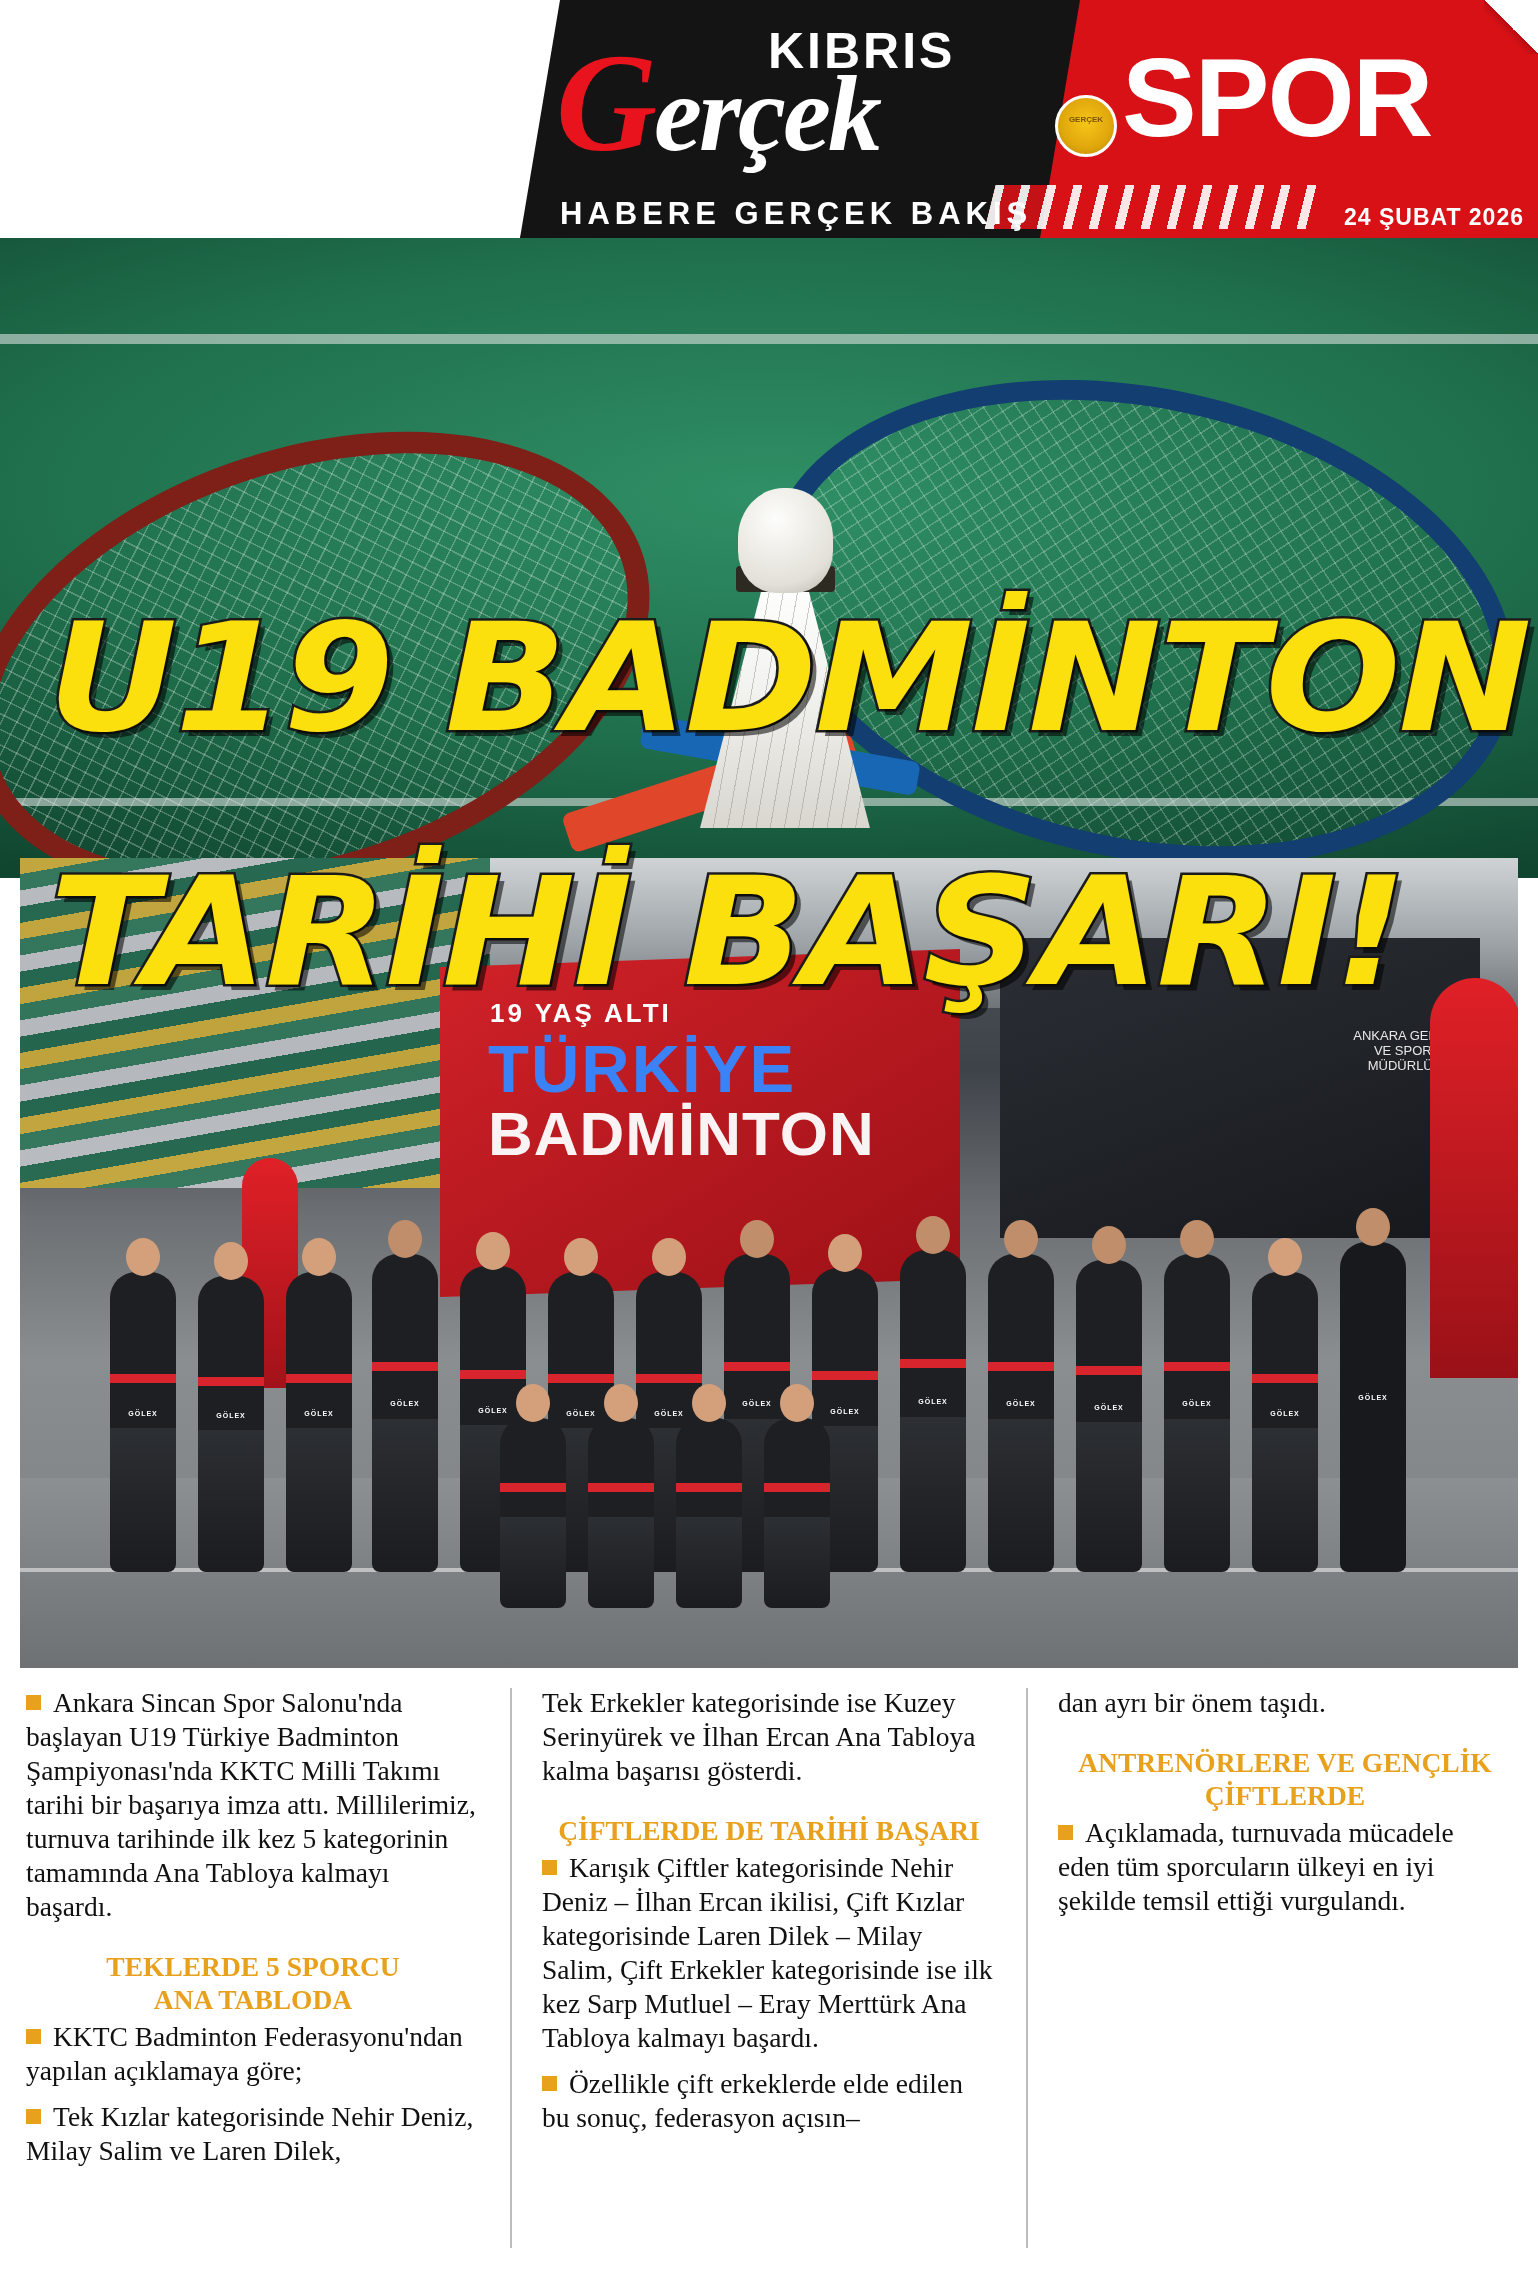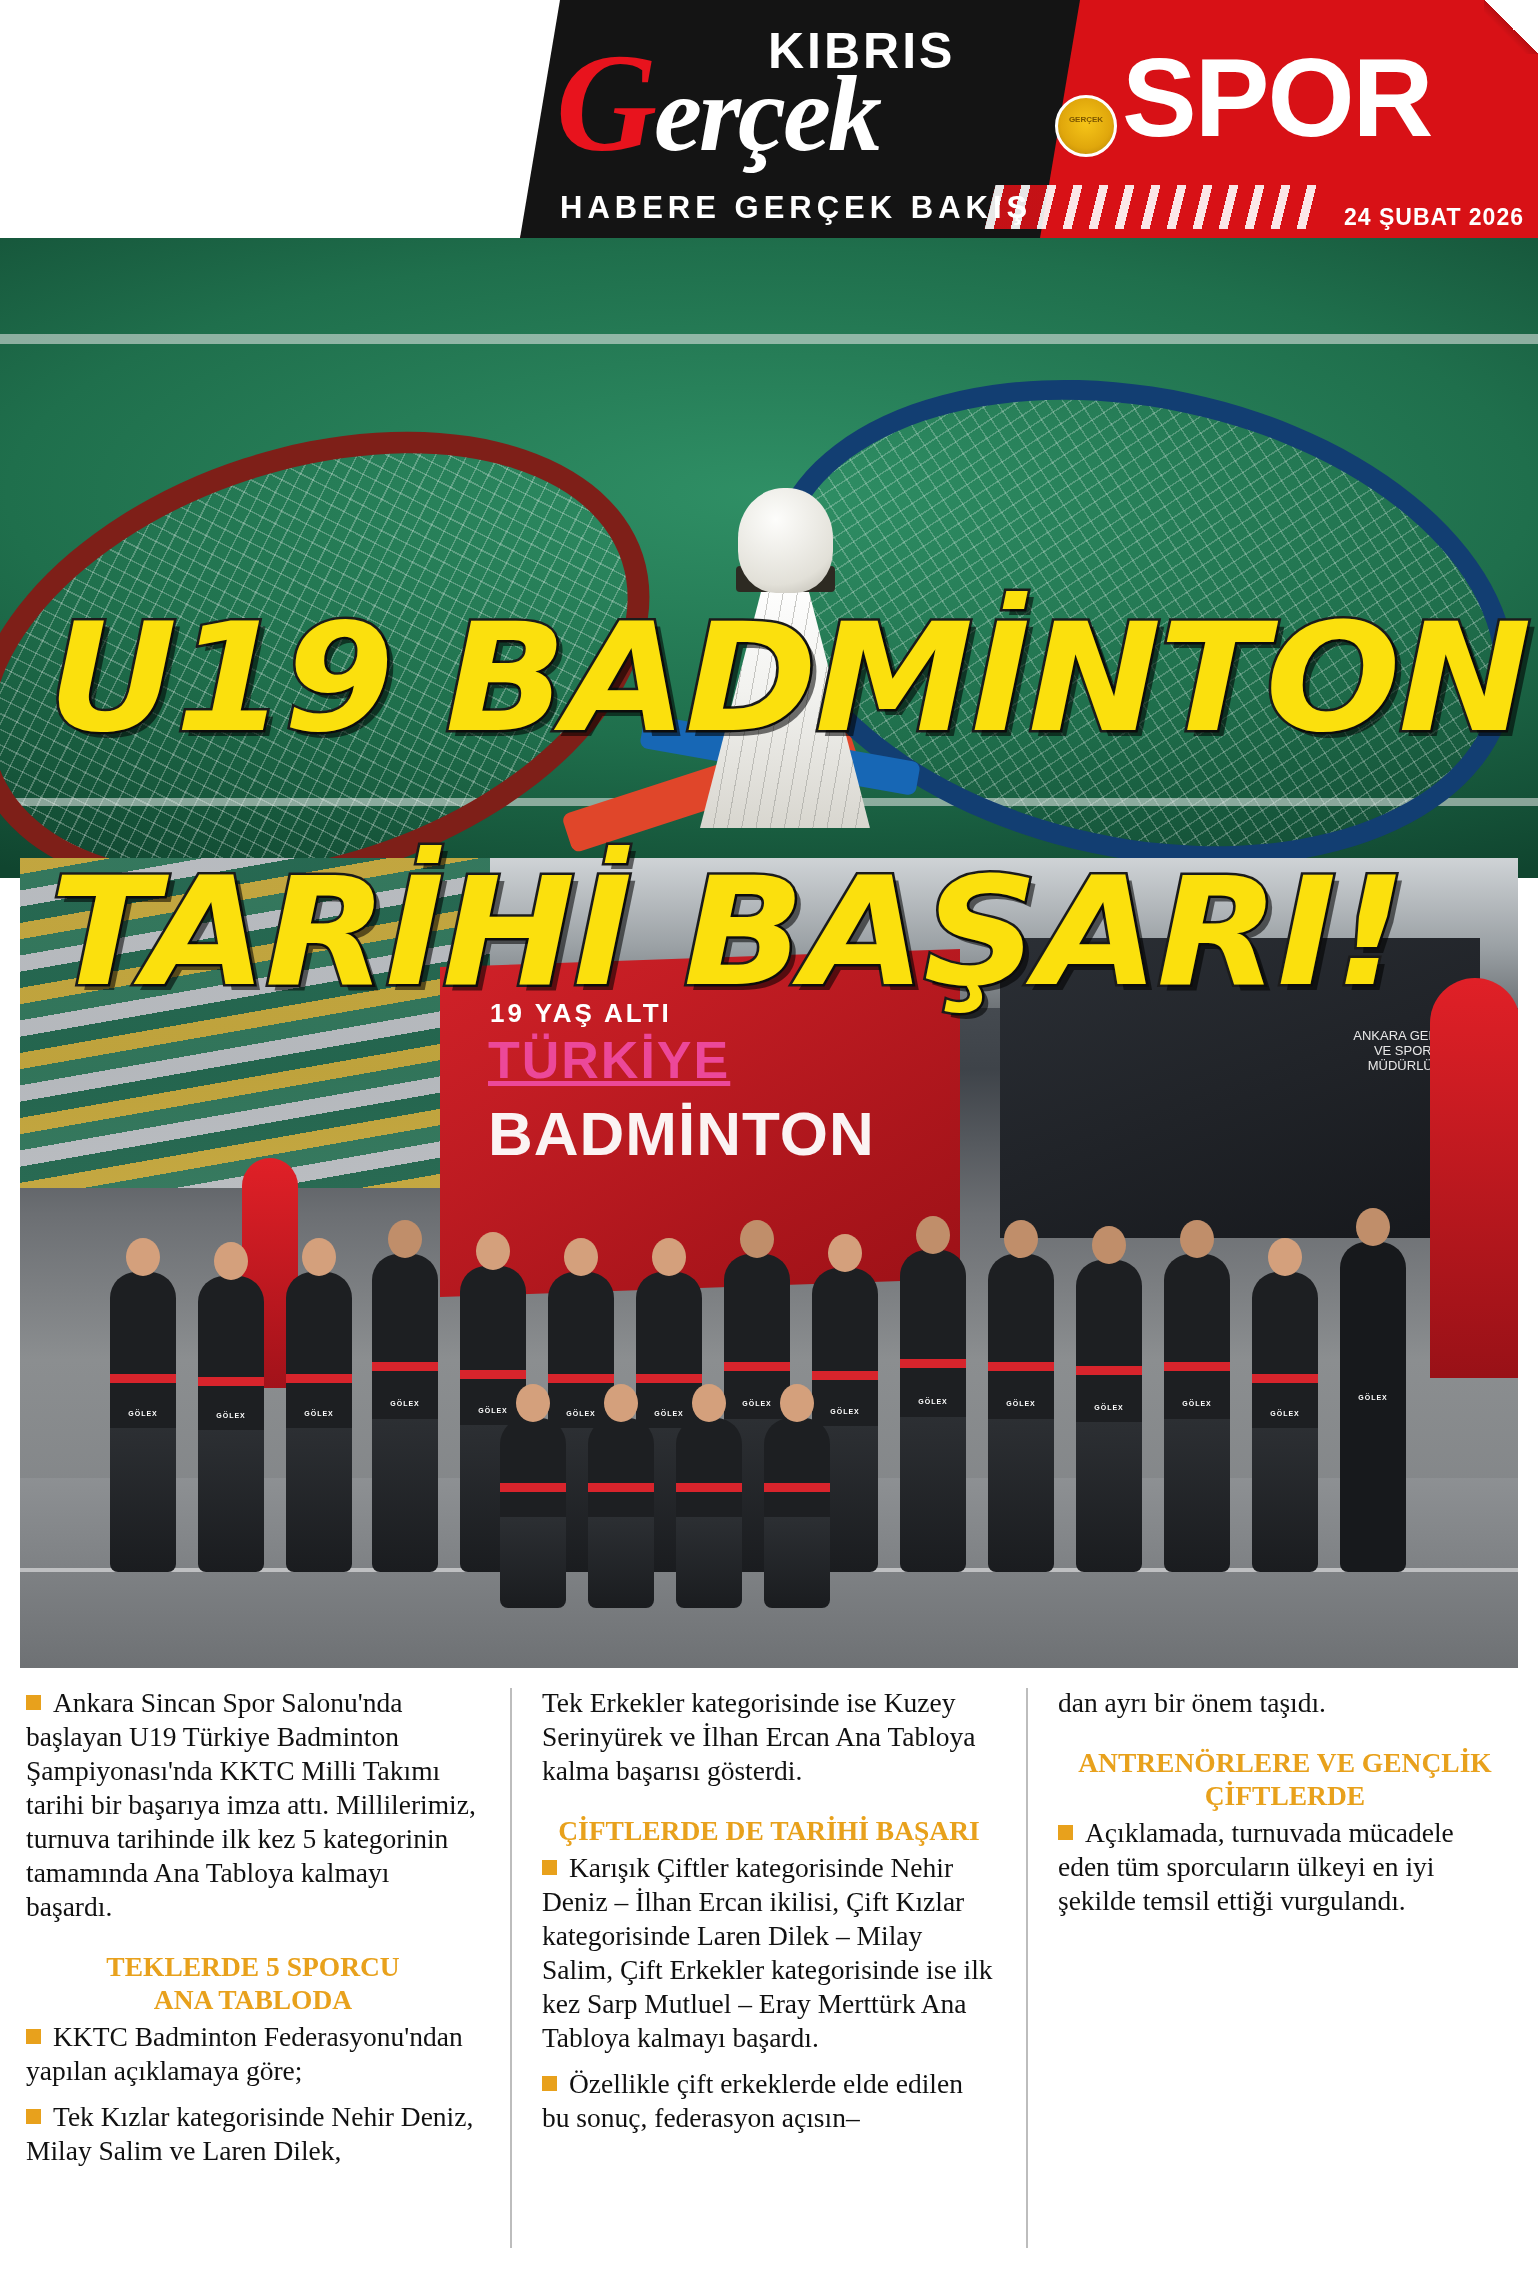--- a/index.html
+++ b/index.html
@@ -89,21 +89,21 @@
     left: 1122px; top: 42px;
     color: #ffffff;
     font-size: 112px;
     line-height: 112px;
     font-weight: bold;
     letter-spacing: -2px;
     font-family: "Liberation Sans", sans-serif;
   }
   .slogan {
     position: absolute;
-    left: 560px; top: 190px;
+    left: 560px; top: 196px;
     color: #ffffff;
     font-size: 31px;
     font-weight: bold;
     letter-spacing: 5px;
     font-family: "Liberation Sans", sans-serif;
   }
   .masthead-date {
     position: absolute;
     right: 14px; top: 204px;
     color: #ffffff;
@@ -246,21 +246,21 @@
   }
   .banner-red {
     position: absolute; left: 420px; top: 100px; width: 520px; height: 330px;
     background: linear-gradient(150deg,#d02128 0%, #9d1117 100%);
     transform: skewY(-2deg);
   }
   .banner-t1 {
     position: absolute; left: 470px; top: 140px; color:#fff; font-size: 26px; letter-spacing: 3px; font-weight:bold;
   }
   .banner-t2 {
-    position: absolute; left: 468px; top: 172px; color:#ec4899; font-size: 52px; font-weight: bold; letter-spacing: 2px; text-decoration: underline;
+    position: absolute; left: 468px; top: 172px; color:#3b82f6; font-size: 67px; font-weight: bold; letter-spacing: 2px;
   }
   .banner-t3 {
     position: absolute; left: 468px; top: 240px; color:#fff; font-size: 62px; font-weight: bold; letter-spacing: 1px; opacity:.95;
   }
   .banner-dark {
     position: absolute; left: 980px; top: 80px; width: 480px; height: 300px;
     background: linear-gradient(160deg,#2b2f35 0%, #16181c 100%);
   }
   .banner-dark-text {
     position: absolute; left: 1330px; top: 170px; color:#e8e8e8; font-size: 13px; line-height: 15px; text-align:center; width: 120px;

